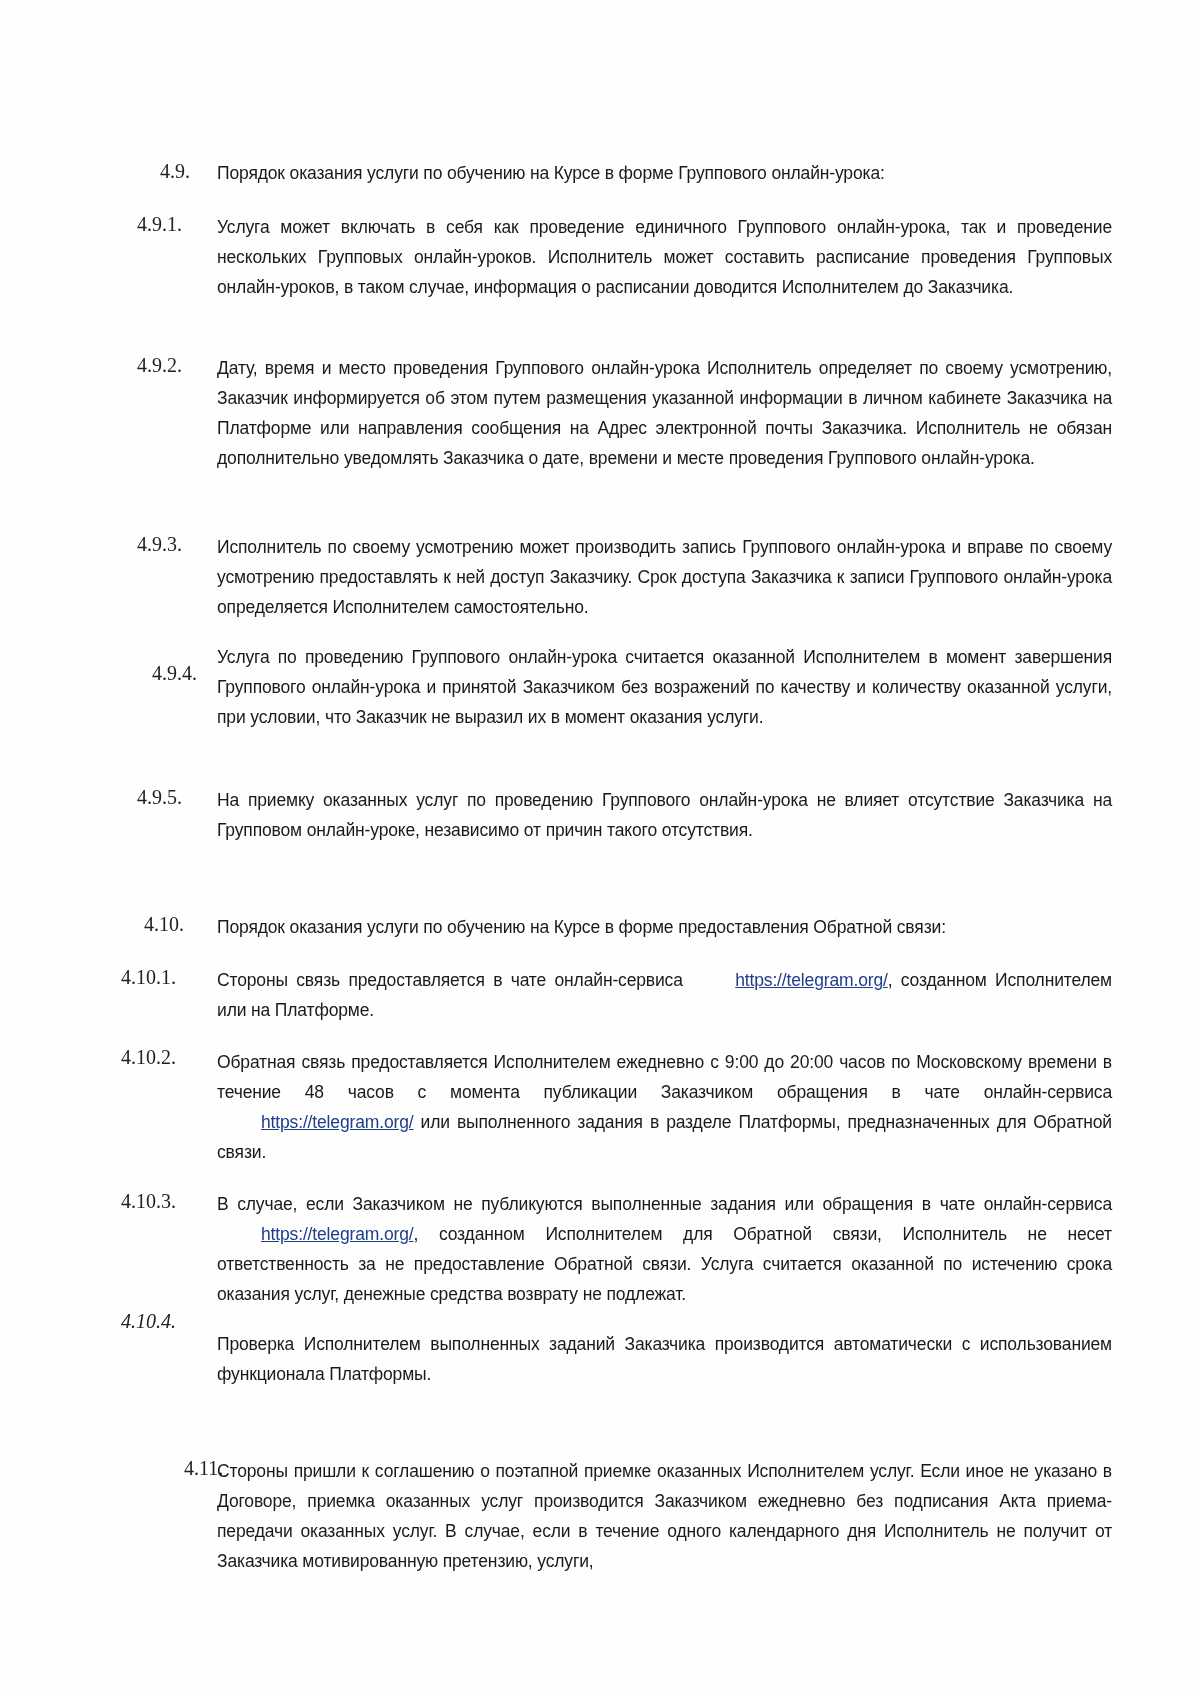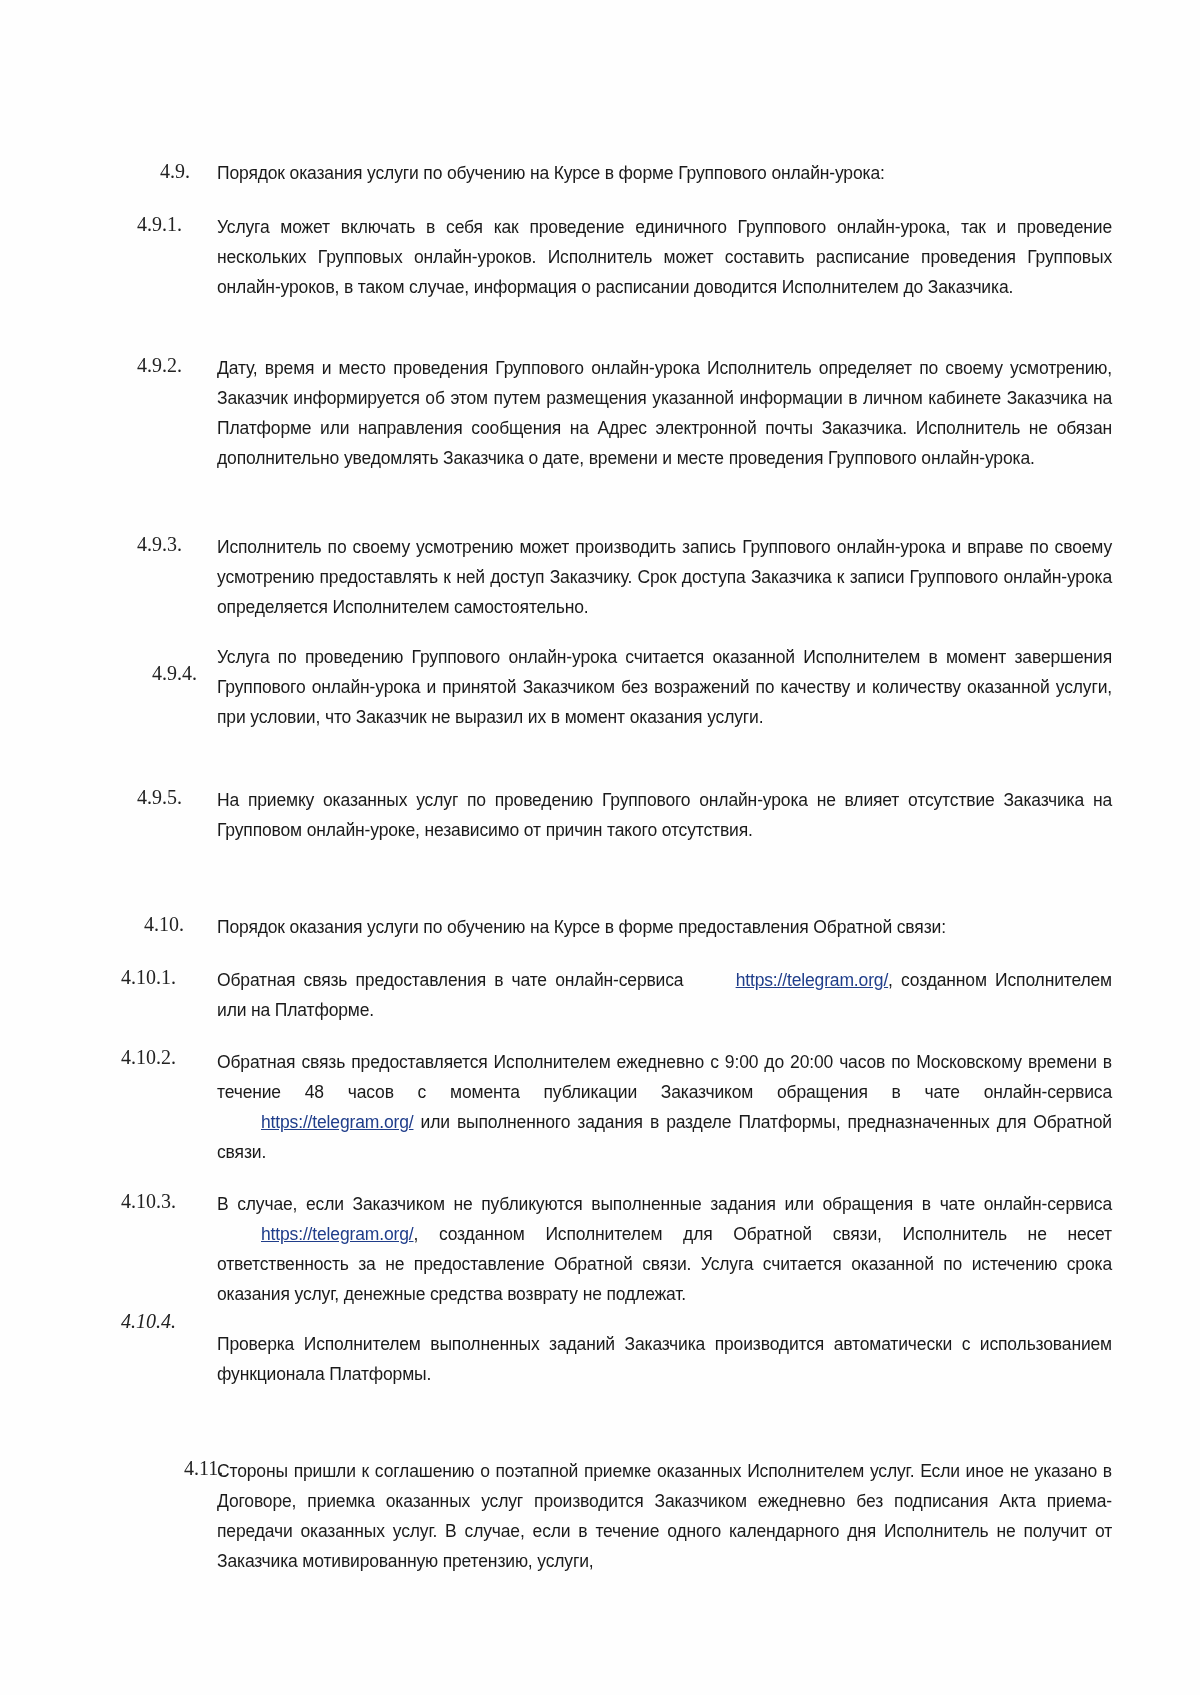--- a/index.html
+++ b/index.html
@@ -48,21 +48,21 @@
     <div class="txt last-left" style="top:785px;">На приемку оказанных услуг по проведению Группового онлайн-урока не влияет отсутствие Заказчика на Групповом онлайн-уроке, независимо от причин такого отсутствия.</div>
   </div>
 
   <div class="item">
     <span class="num" style="left:144px; top:913px;">4.10.</span>
     <div class="txt last-left" style="top:912px;">Порядок оказания услуги по обучению на Курсе в форме предоставления Обратной связи:</div>
   </div>
 
   <div class="item">
     <span class="num" style="left:121px; top:966px;">4.10.1.</span>
-    <div class="txt last-left" style="top:965px;"><span>Обратная связь предоставления в чате онлайн-сервиса </span><a class="link">https://telegram.org/</a><span>, созданном Исполнителем или на Платформе.</span></div>
+    <div class="txt last-left" style="top:965px;"><span>Стороны связь предоставляется в чате онлайн-сервиса </span><a class="link">https://telegram.org/</a><span>, созданном Исполнителем или на Платформе.</span></div>
   </div>
 
   <div class="item">
     <span class="num" style="left:121px; top:1046px;">4.10.2.</span>
     <div class="txt last-left" style="top:1047px;"><span>Обратная связь предоставляется Исполнителем ежедневно с 9:00 до 20:00 часов по Московскому времени в течение 48 часов с момента публикации Заказчиком обращения в чате онлайн-сервиса  </span><a class="link">https://telegram.org/</a><span> или выполненного задания в разделе Платформы, предназначенных для Обратной связи.</span></div>
   </div>
 
   <div class="item">
     <span class="num" style="left:121px; top:1190px;">4.10.3.</span>
     <div class="txt last-left" style="top:1189px;"><span>В случае, если Заказчиком не публикуются выполненные задания или обращения  в чате онлайн-сервиса </span><a class="link">https://telegram.org/</a><span>, созданном Исполнителем для Обратной связи, Исполнитель не несет ответственность за не предоставление Обратной связи. Услуга считается оказанной по истечению срока оказания услуг, денежные средства возврату не подлежат.</span></div>

